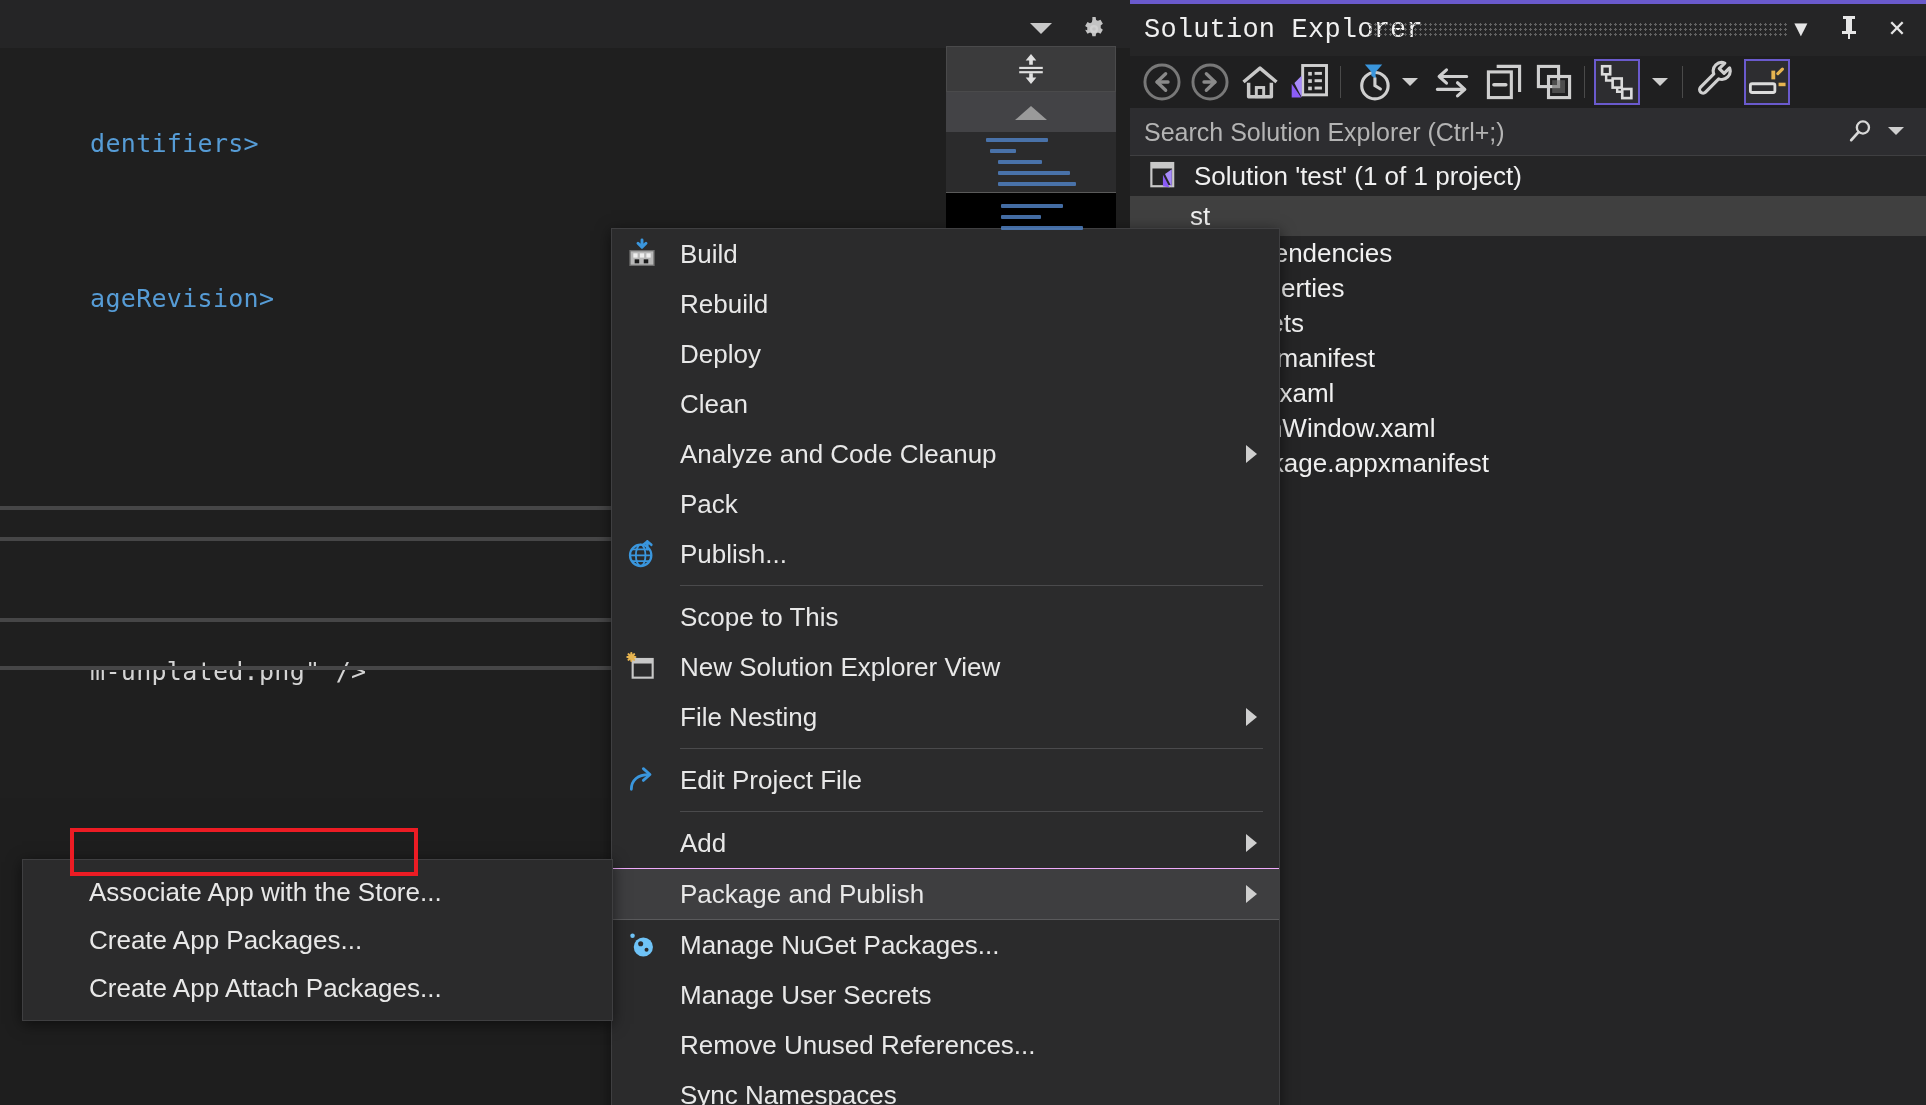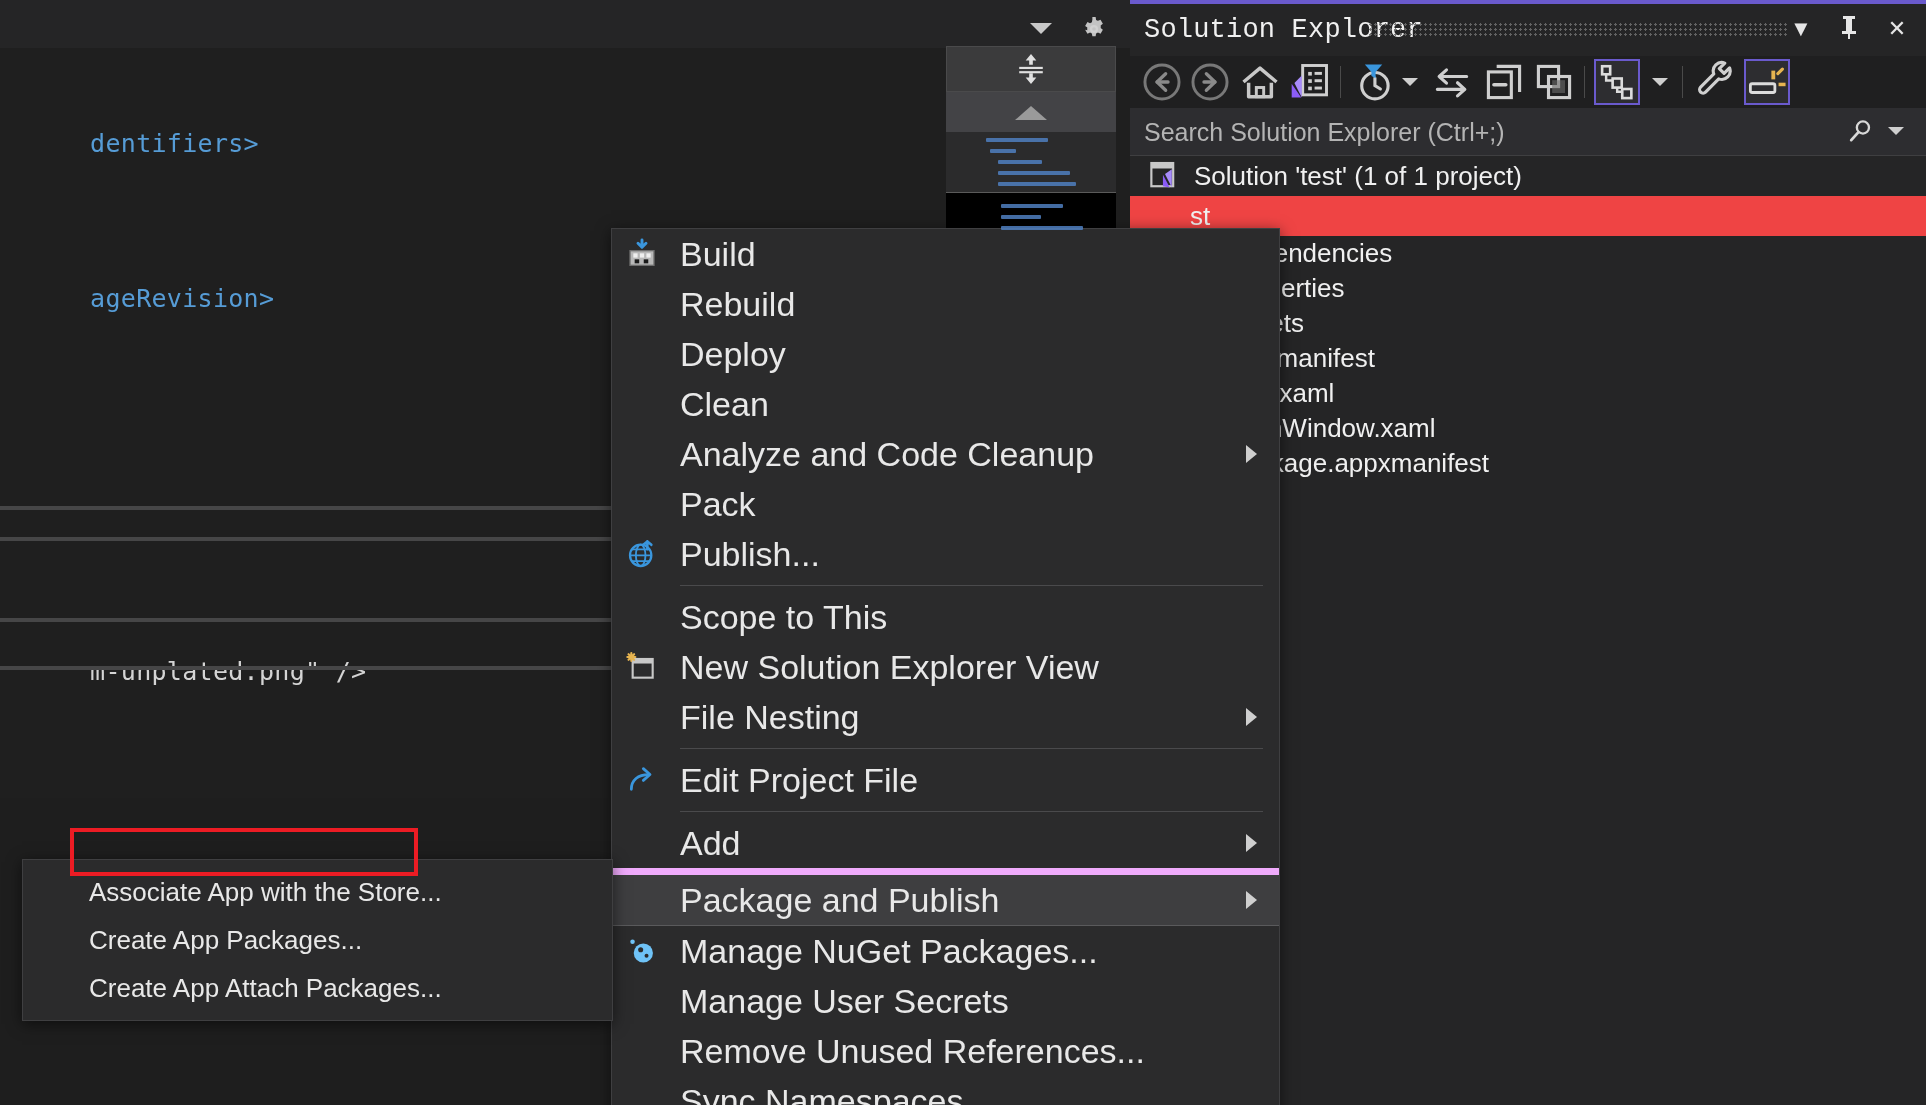--- a/index.html
+++ b/index.html
@@ -207,62 +207,62 @@
   .tree-row {
     position: relative;
     height: 35px;
     display: flex;
     align-items: center;
     font-size: 26px;
     color: #f0f0f0;
     white-space: nowrap;
   }
   .tree-row.solution { height: 40px; padding-left: 18px; }
-  .tree-row.project  { height: 40px; background: #ef4444; padding-left: 60px; }
+  .tree-row.project  { height: 40px; background: #404040; padding-left: 60px; }
   .tree-row.child    { padding-left: 96px; }
   .sol-icon { width: 34px; height: 30px; margin-right: 12px; flex: 0 0 auto; }
 
   
   .ctxmenu {
     position: absolute;
     left: 611px; top: 228px;
     width: 669px;
     background: #2b2b2c;
     border: 1px solid #3f3f41;
     box-sizing: border-box;
     box-shadow: 0 3px 14px rgba(0,0,0,.55);
   }
   .mi {
     position: relative;
     height: 50px;
     display: flex;
     align-items: center;
     color: #e8e8e8;
-    font-size: 34px;
+    font-size: 26px;
     white-space: nowrap;
   }
   .mi .ico {
     position: absolute;
     left: 14px; top: 50%;
     transform: translateY(-50%);
     width: 32px; height: 32px;
   }
   .mi .lbl { padding-left: 68px; }
   .mi .sub-arrow {
     position: absolute;
     right: 22px; top: 50%;
     transform: translateY(-50%);
     width: 0; height: 0;
     border-top: 9px solid transparent;
     border-bottom: 9px solid transparent;
     border-left: 11px solid #cfcfcf;
   }
   .mi.hl {
     background: #3e3e40;
-    border-top: 7px solid #f0abfc;
+    border-top: 1px solid #f0abfc;
     border-bottom: 1px solid #5a5a5c;
   }
   .mi-sep {
     height: 1px;
     background: #4a4a4c;
     margin: 6px 16px 6px 68px;
   }
 
   
   .submenu {

